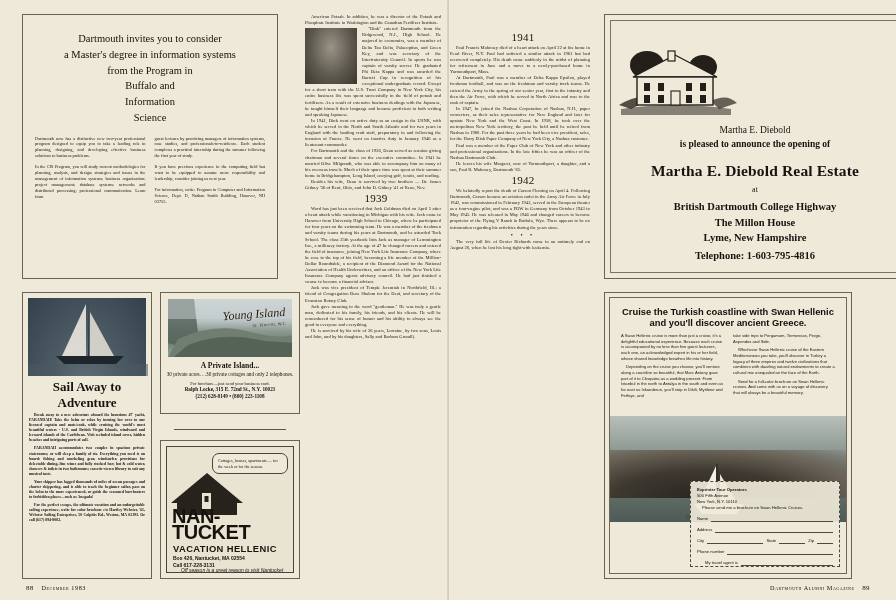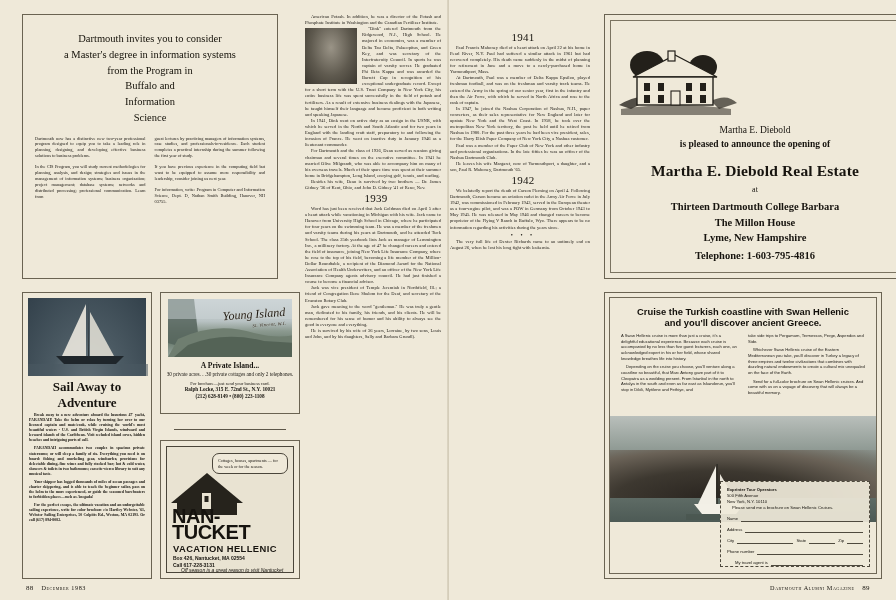--- a/index.html
+++ b/index.html
@@ -86,21 +86,21 @@
   .n1{font-size:9.5px;}
   .n2{font-size:9.5px;font-weight:700;}
   .n3{font-size:15.5px;font-weight:700;letter-spacing:.01em;margin:7px 0 2px;}
   .n4{font-size:8px;}
   .n5{font-size:10.5px;font-weight:700;margin-top:3px;}
   .n6{font-size:10.5px;font-weight:700;}
   .n7{font-size:10.5px;font-weight:700;}
   .n8{font-size:10.5px;font-weight:700;margin-top:2px;}
 
   
-  #ad-swan{left:604px;top:292px;width:278px;height:287px;}
+  #ad-swan{left:604px;top:292px;width:248px;height:287px;}
   .sw-inner{position:absolute;inset:4px;border:1px solid #6f6857;background:#efe9d9;overflow:hidden;}
   .sw-head{font-family:"Liberation Sans",sans-serif;font-weight:700;text-align:center;
     font-size:9.4px;line-height:1.18;padding:8px 10px 5px;color:#120f0a;}
   .sw-cols{display:flex;gap:10px;padding:0 11px;font-family:"Liberation Sans",sans-serif;
     font-size:4.15px;line-height:1.36;color:#1c1914;}
   .sw-cols .c{width:50%;}
   .sw-cols p{margin:0 0 3px;}
   .sw-cols p.ind{text-indent:5px;}
   .sw-photo{position:absolute;left:0;right:0;top:118px;height:106px;
     background:linear-gradient(to bottom,#b9bfbb 0%,#97a19b 26%,#6d7a73 58%,#4d5a55 100%);}
@@ -240,21 +240,21 @@
         <rect x="75" y="52" width="6" height="8" fill="#23201a"></rect>
         <rect x="89" y="52" width="6" height="8" fill="#23201a"></rect>
         <rect x="60" y="48" width="9" height="14" fill="#efe9d9" stroke="#23201a" stroke-width="1.1"></rect>
         <path d="M10 66 Q64 58 120 66 L120 72 L10 72 Z" fill="#2e2a22" opacity=".55"></path>
       </svg>
       <div class="di-lines">
         <div class="n1">Martha E. Diebold</div>
         <div class="n2">is pleased to announce the opening of</div>
         <div class="n3">Martha E. Diebold Real Estate</div>
         <div class="n4">at</div>
-        <div class="n5">Thirteen Dartmouth College Barbara</div>
+        <div class="n5">British Dartmouth College Highway</div>
         <div class="n6">The Millon House</div>
         <div class="n7">Lyme, New Hampshire</div>
         <div class="n8">Telephone: 1-603-795-4816</div>
       </div>
     </div>
   </div>
 
   <div class="box" id="ad-swan">
     <div class="sw-inner">
       <div class="sw-head">

